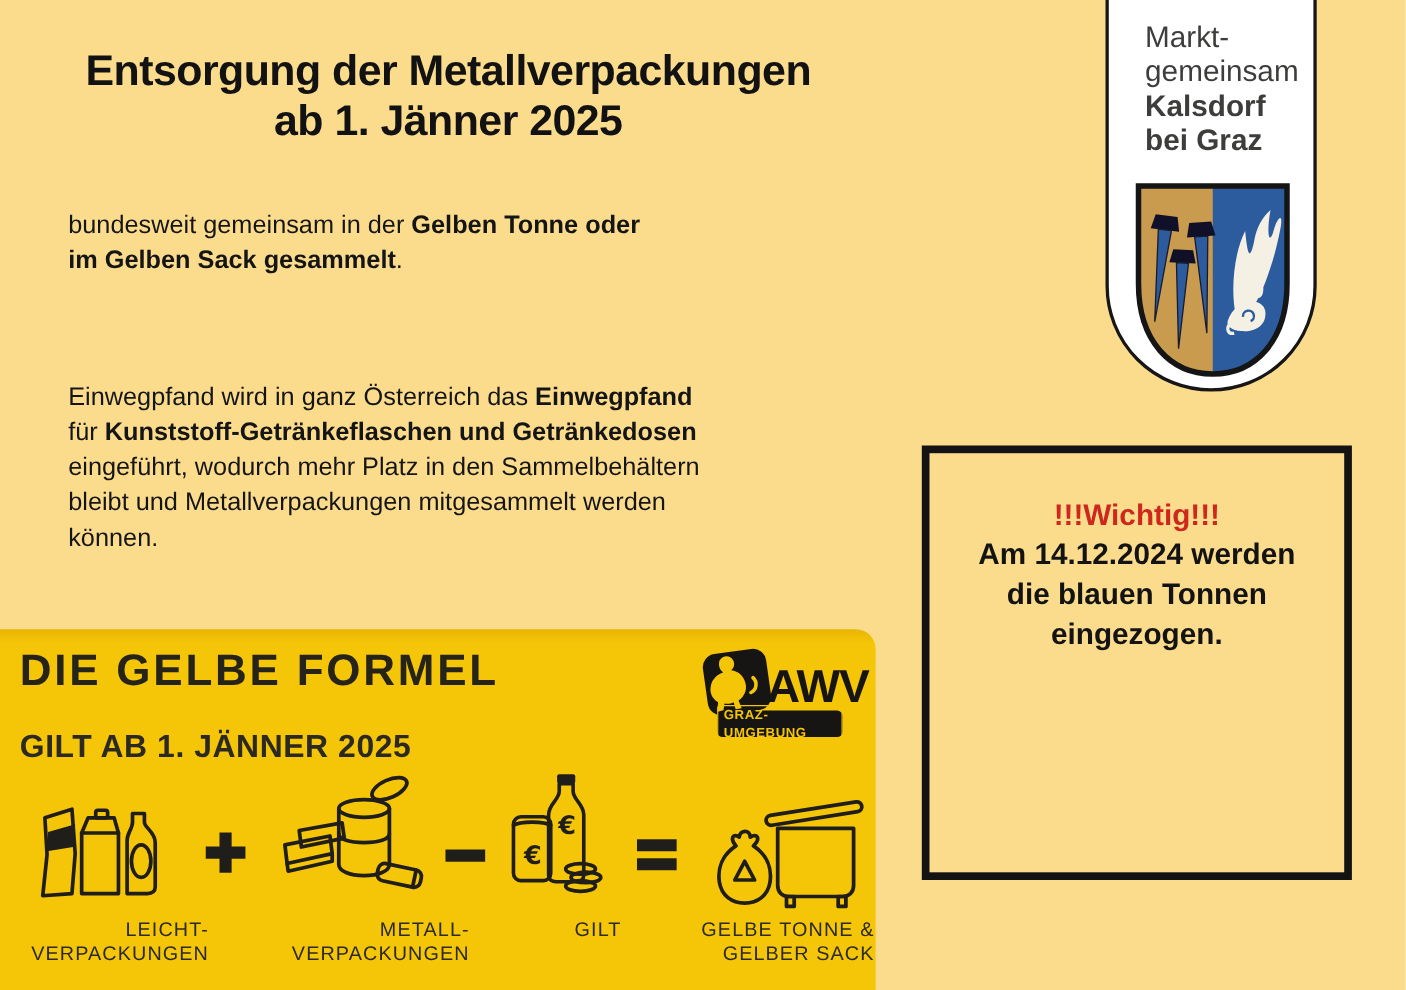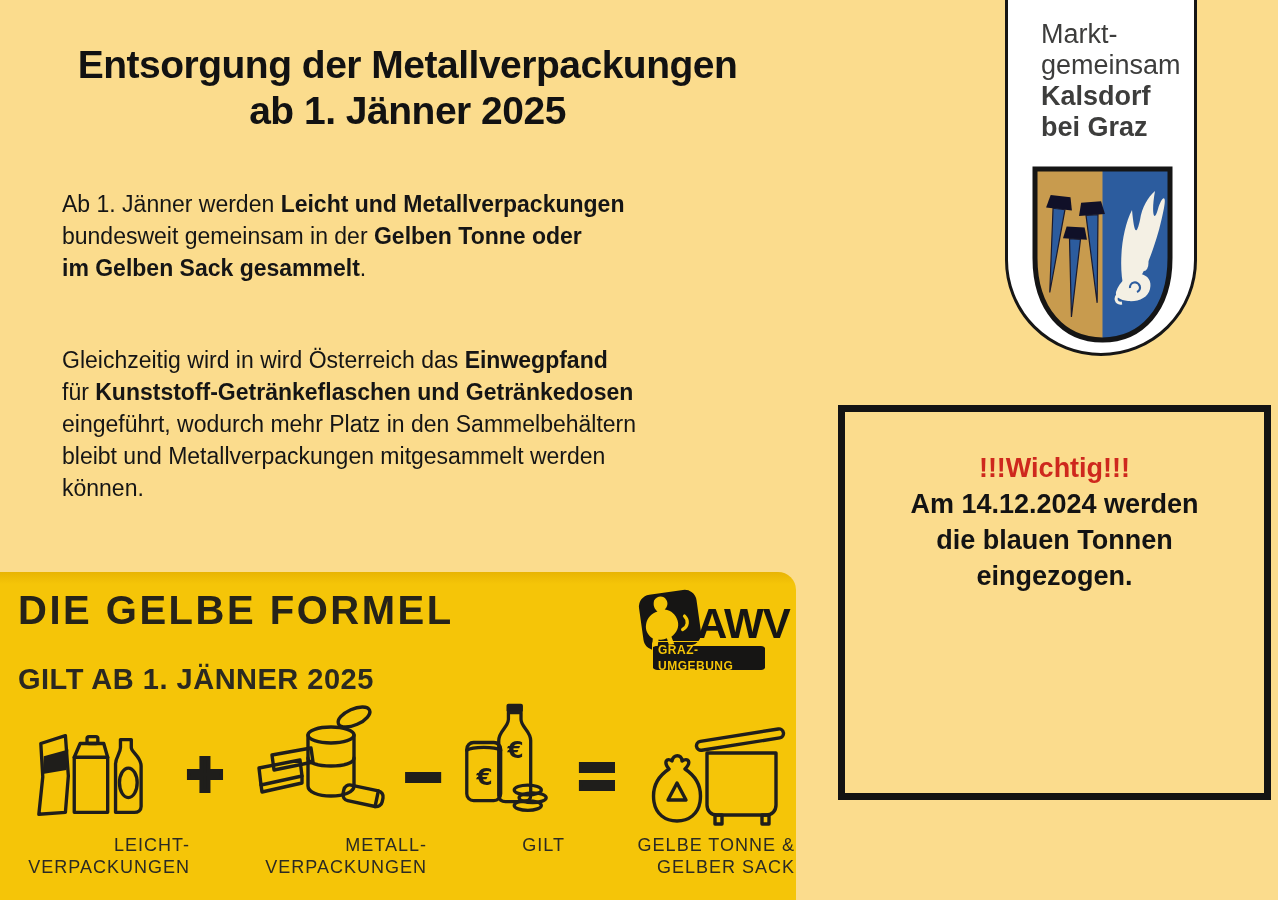--- a/index.html
+++ b/index.html
@@ -34,21 +34,21 @@
   }
   .logo-text {
     position:absolute; left:33px; top:58px;
     font-size:27px; line-height:31px; color:#3D3D3C; font-weight:400;
   }
   .logo-text .bold { font-weight:800; }
   .coat { position:absolute; left:21px; top:202px; }
 
   
   .important-box {
-    position:absolute; left:838px; top:405px; width:433px; height:395px;
+    position:absolute; left:838px; top:405px; width:391px; height:395px;
     border:7px solid #131313; padding-top:38px;
     text-align:center; font-weight:800; font-size:27px; line-height:36px;
     color:#131313;
   }
   .important-heading { color:#CE281D; }
   .important-part2 { margin-top:28px; }
 
   
   .formula-box {
     position:absolute; left:0; top:572px; width:796px; height:328px;
@@ -112,26 +112,25 @@
 <body>
 
 <div class="page">
 
   <div class="headline">
     <div>Entsorgung der Metallverpackungen</div>
     <div>ab 1. Jänner 2025</div>
   </div>
 
   <div class="para para-1">
-      <div><span>Ab 1. Jänner werden </span><strong>Leicht und Metallverpackungen</strong></div>
       <div><span>bundesweit gemeinsam in der </span><strong>Gelben Tonne oder</strong></div>
       <div><strong>im Gelben Sack gesammelt</strong><span>.</span></div>
     </div>
   <div class="para para-2">
-      <div><span>Gleichzeitig wird in wird Österreich das </span><strong>Einwegpfand</strong></div>
+      <div><span>Einwegpfand wird in ganz Österreich das </span><strong>Einwegpfand</strong></div>
       <div><span>für </span><strong>Kunststoff-Getränkeflaschen und Getränkedosen</strong></div>
       <div><span>eingeführt, wodurch mehr Platz in den Sammelbehältern</span></div>
       <div><span>bleibt und Metallverpackungen mitgesammelt werden</span></div>
       <div><span>können.</span></div>
     </div>
 
   <div class="logo-pill">
     <div class="logo-text">
       <div>Markt-</div>
       <div>gemeinsam</div>

